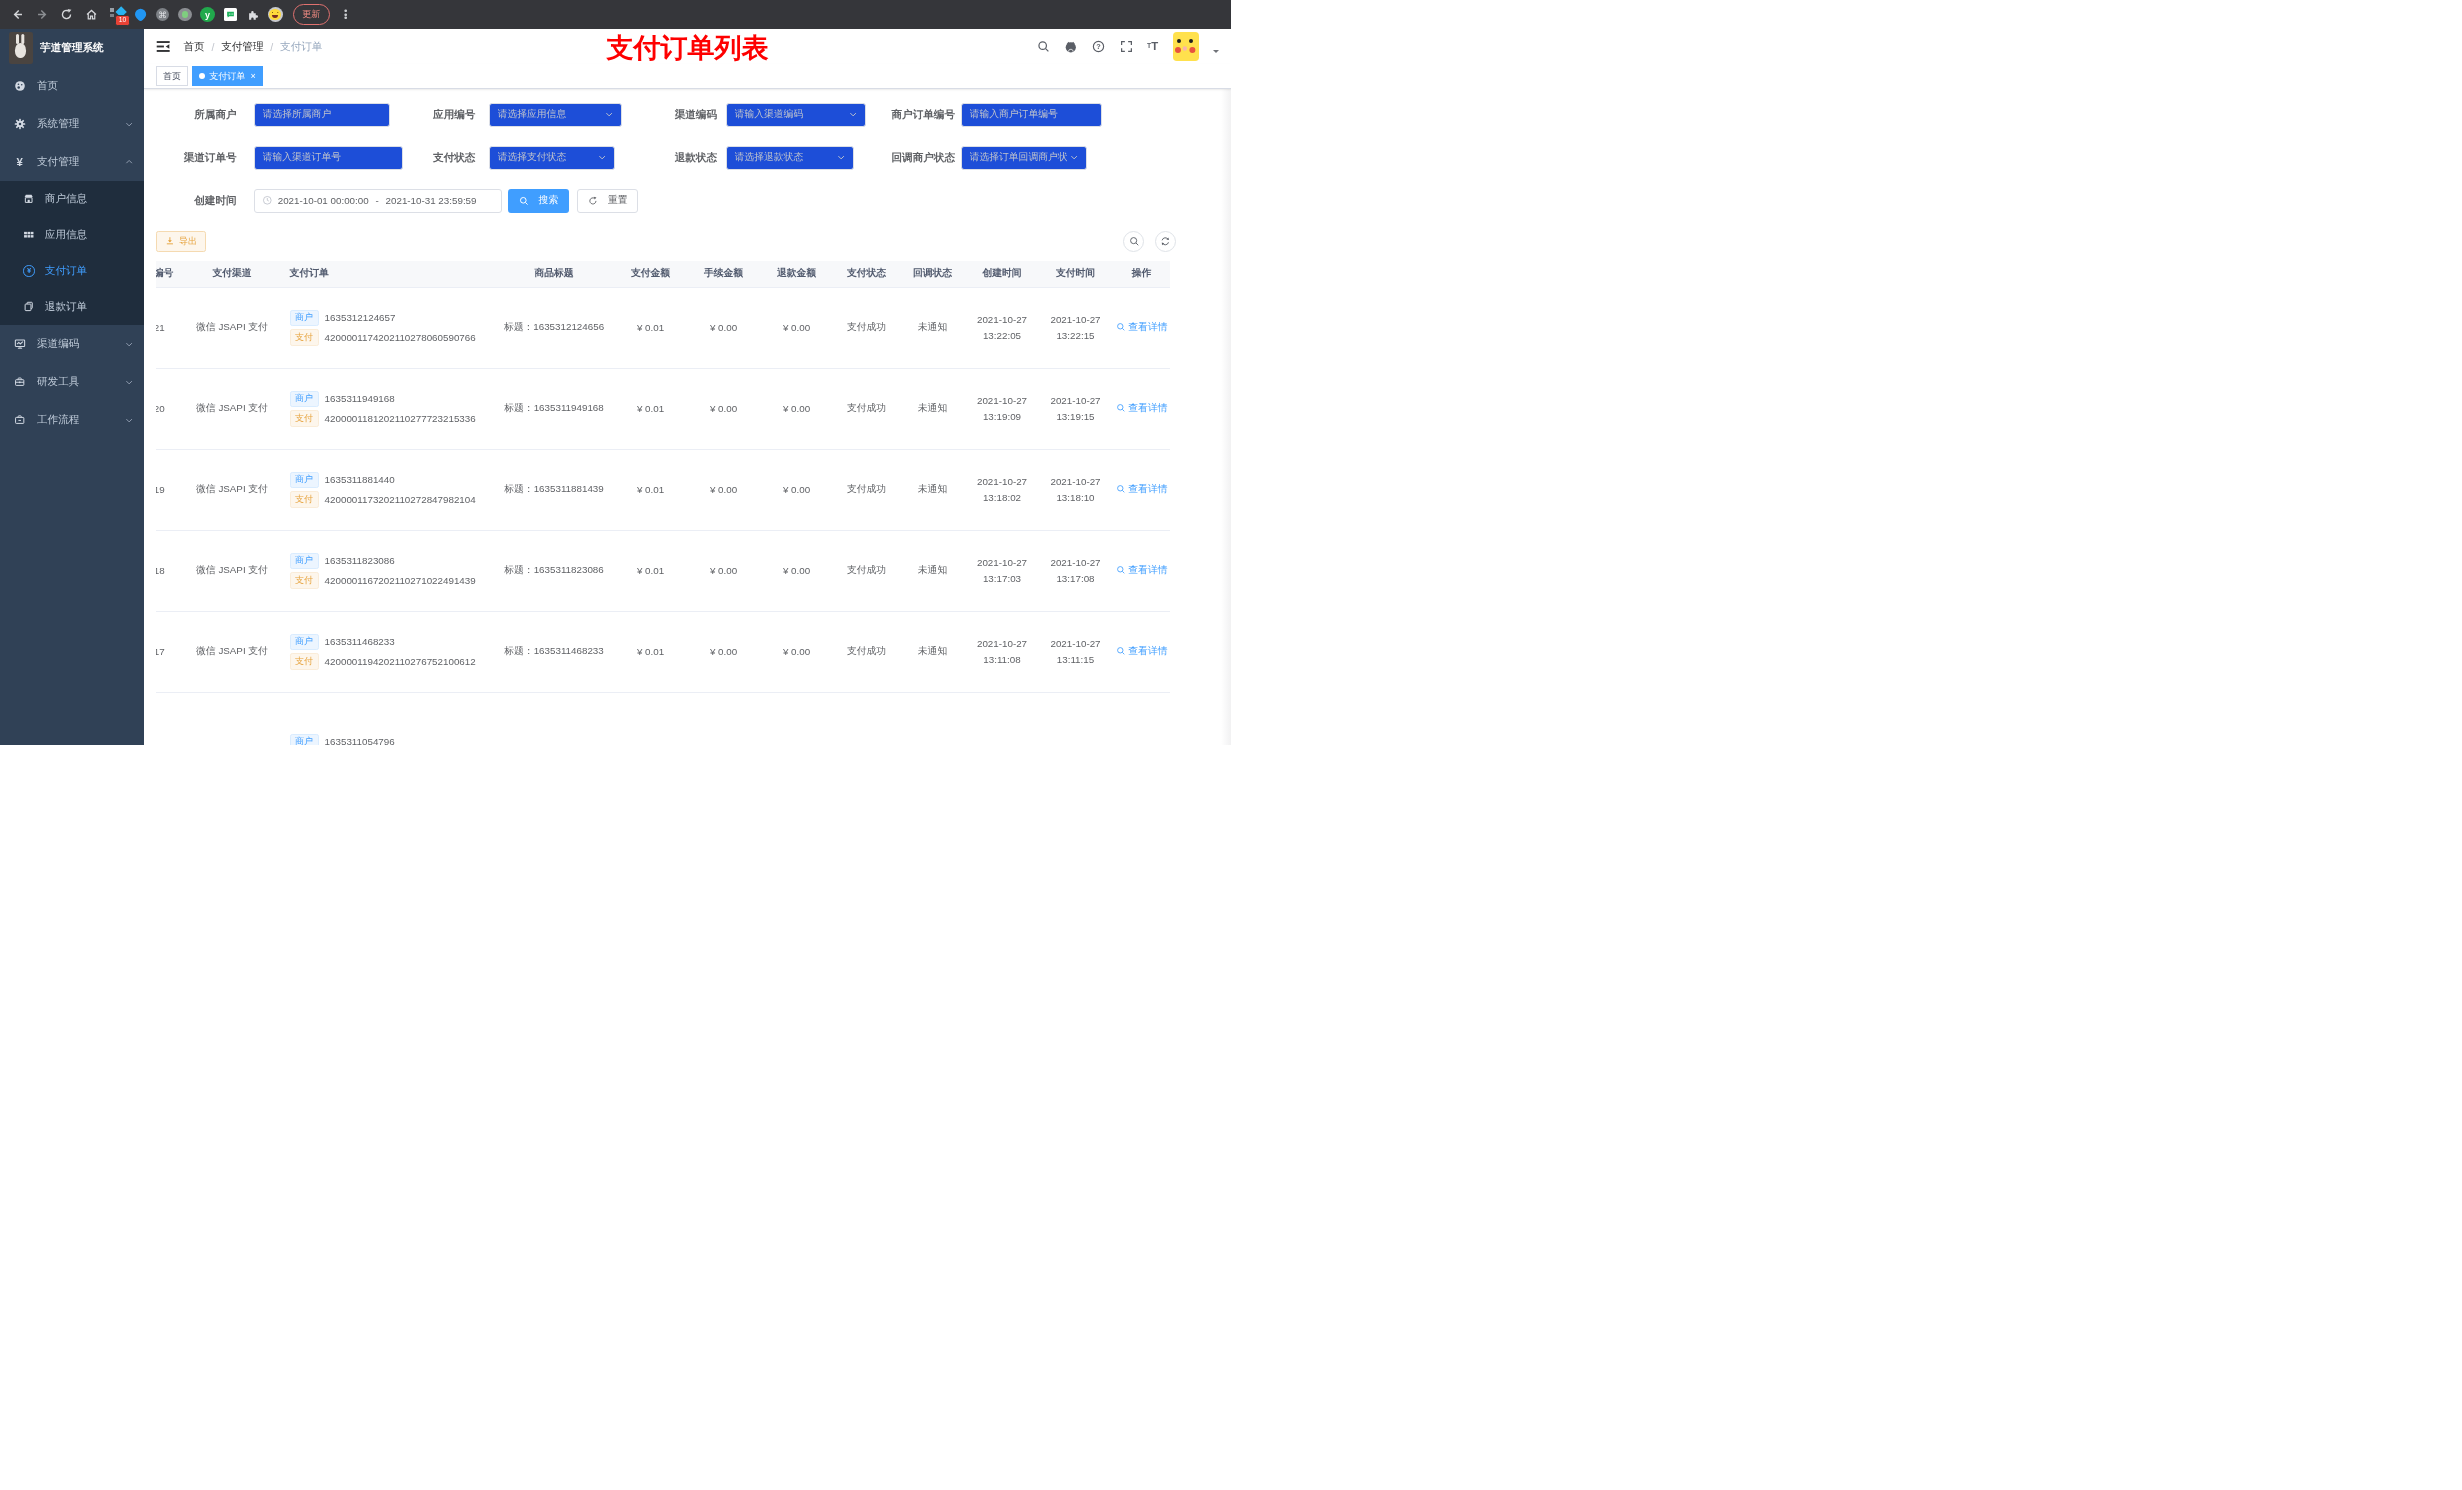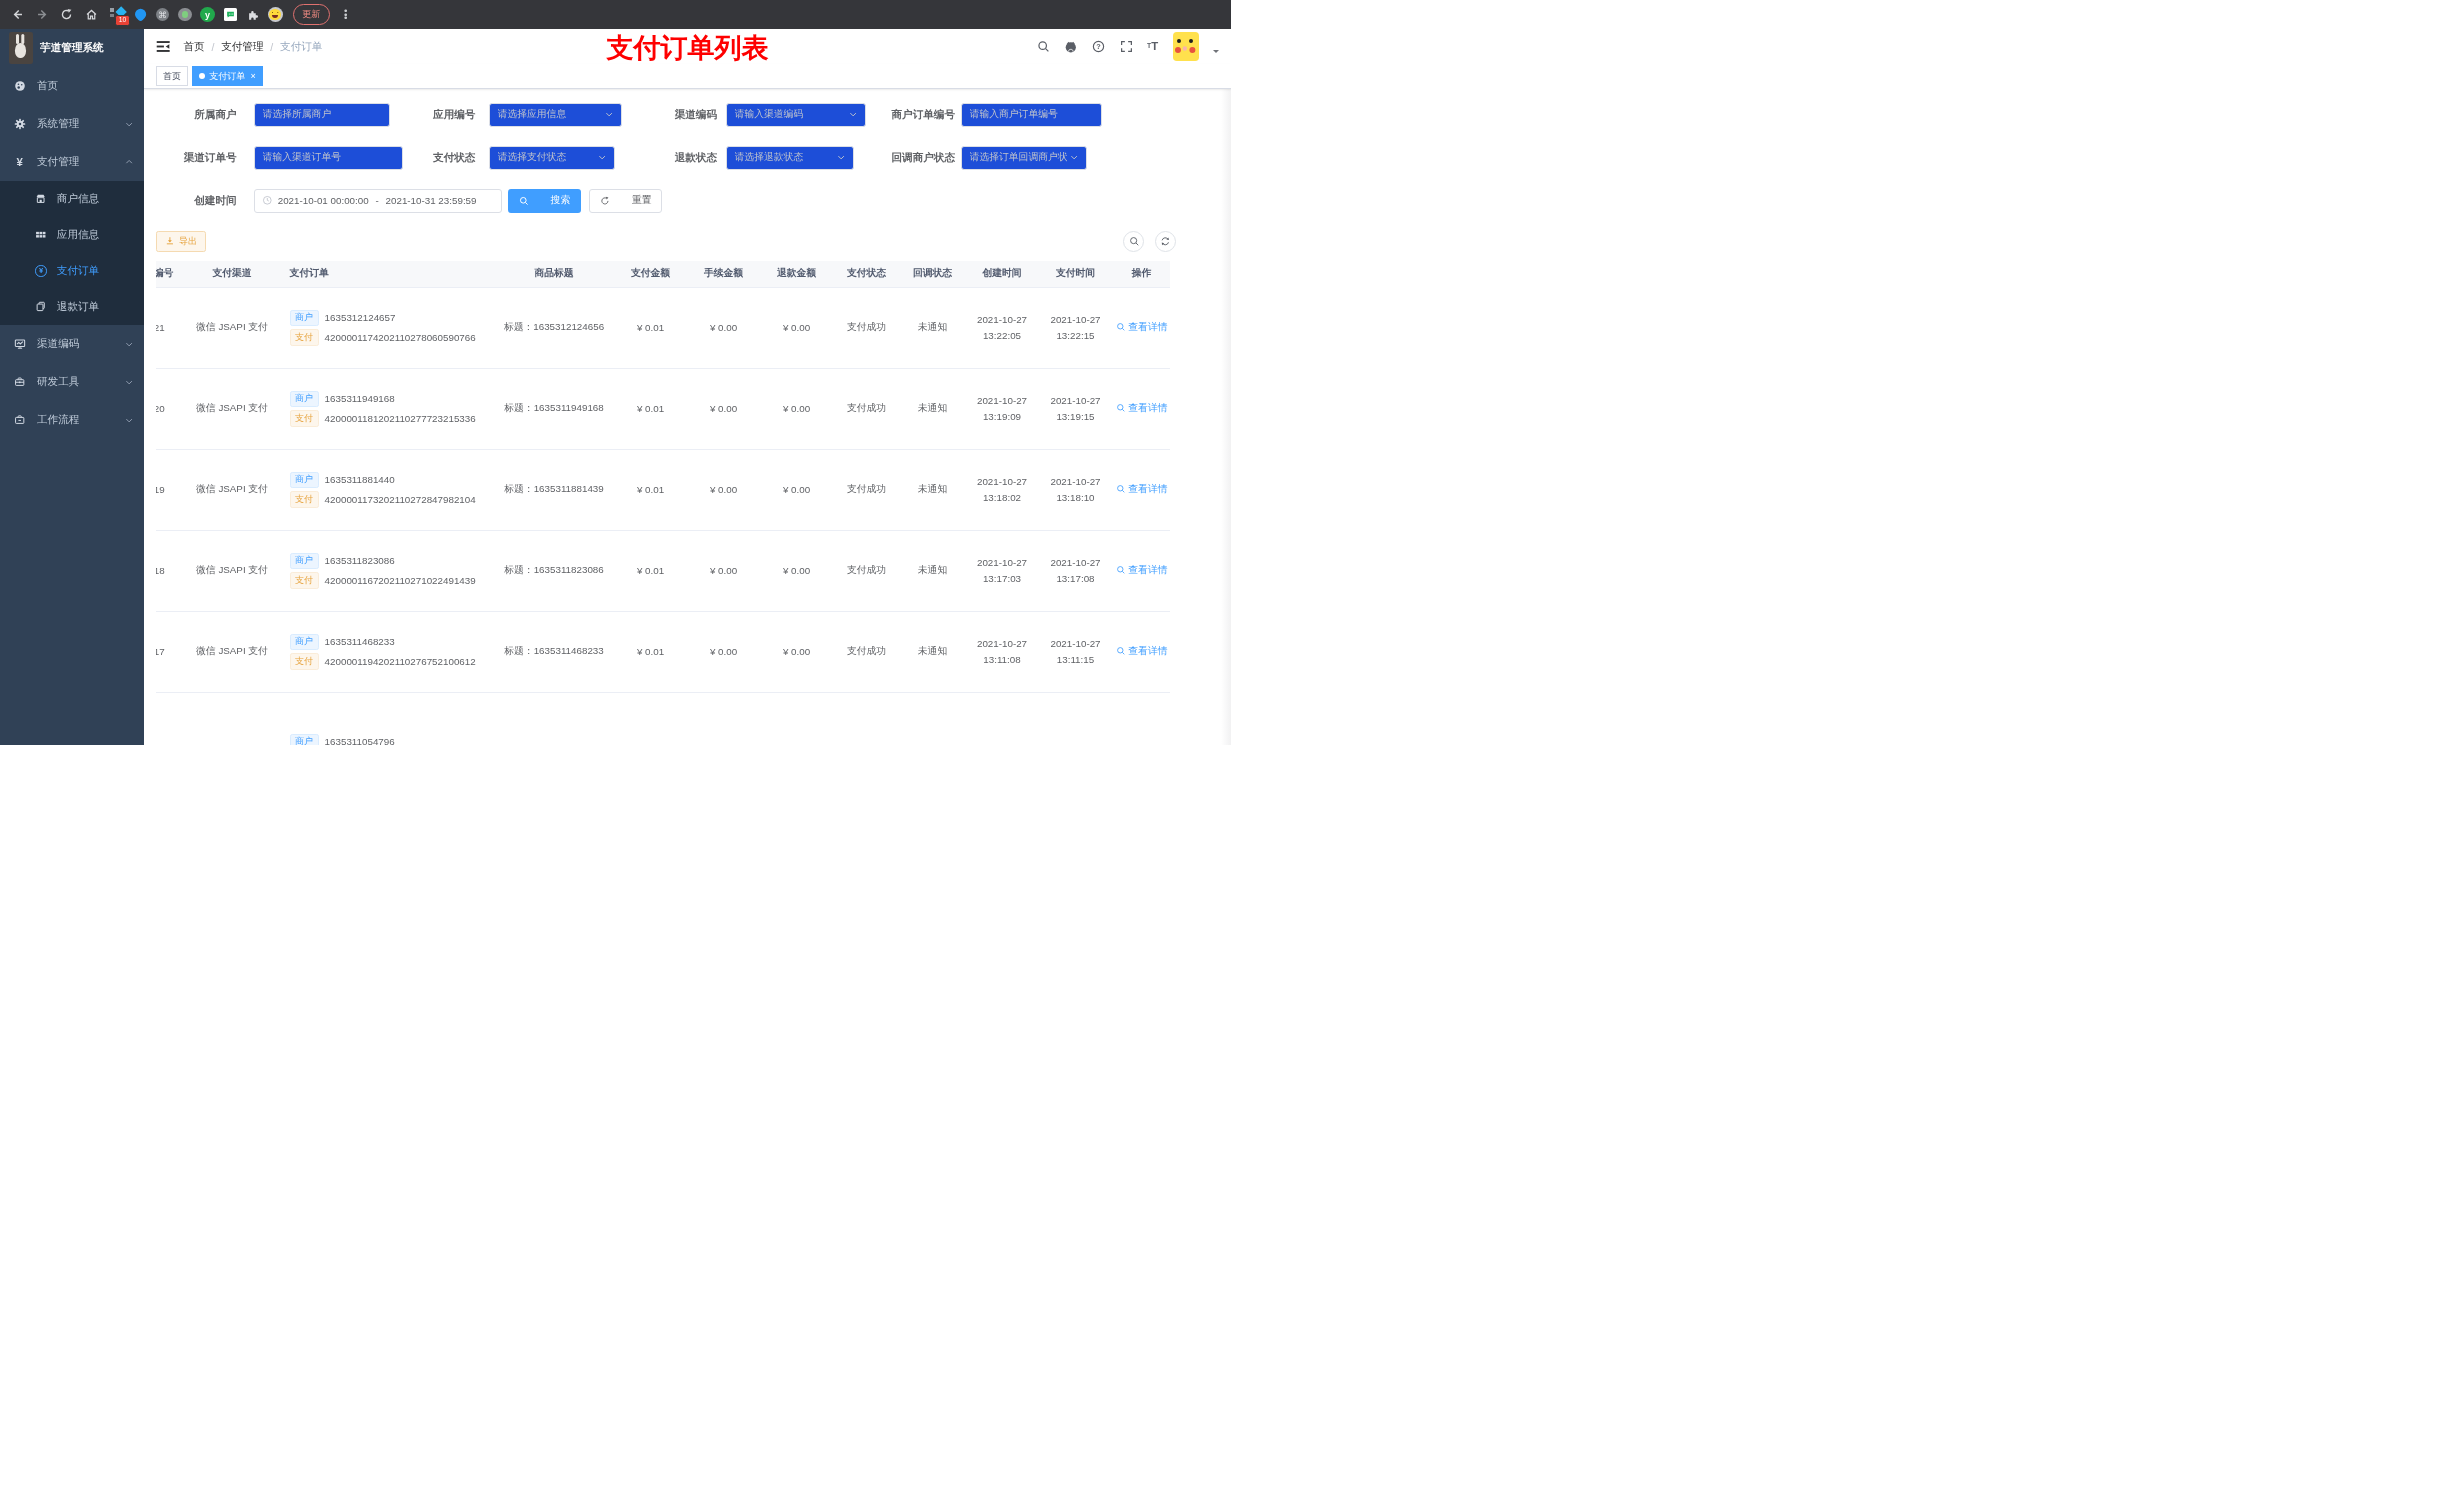--- a/index.html
+++ b/index.html
@@ -63,21 +63,21 @@
   .logo-img:after { content:""; position:absolute; left:6.8px; top:1.5px; width:3px; height:10.6px;
     border-radius:3px; background:#e8e4df; box-shadow:5.3px 0 0 #e8e4df; }
   .logo-title { color:#fff; font-weight:bold; font-size:10.6px; white-space:nowrap; }
   .m-item { height:38px; display:flex; align-items:center; padding:0 10.6px 0 13.6px; gap:11.4px;
     font-size:10.6px; cursor:pointer; }
   .m-icon { width:12px; height:12px; display:flex; align-items:center; justify-content:center;
     color:#d2d9e3; flex-shrink:0; }
   .m-label { flex:1; white-space:nowrap; }
   .m-chev { color:#93a0b2; display:flex; }
   .submenu { background:#1f2d3d; }
-  .sm-item { height:36px; display:flex; align-items:center; padding-left:35px; gap:9.8px;
+  .sm-item { height:36px; display:flex; align-items:center; padding-left:23px; gap:9.8px;
     font-size:10.6px; cursor:pointer; }
   .sm-item.active { color:#409eff; }
   .sm-item.active .m-icon { color:#409eff; }
   .yen-g { font-size:11.4px; font-weight:bold; }
   .yen-c { width:11.4px; height:11.4px; border:1.1px solid currentColor; border-radius:50%;
     font-size:7.6px; font-weight:bold; display:flex; align-items:center; justify-content:center; }
 
   #main { flex:1; display:flex; flex-direction:column; min-width:0; background:#fff; }
 
   
@@ -125,21 +125,21 @@
   .fld .ph { color:#c0c4cc; flex:1; overflow:hidden; white-space:nowrap; }
   .fld .arr { color:#c0c4cc; display:flex; margin-left:3px; }
   #row3 { display:flex; align-items:center; margin-top:19px; }
   #row3 .flabel { width:98px; padding-right:17.4px; }
   #daterange { width:248px; height:24px; border:0.8px solid #dcdfe6; border-radius:3px;
     display:flex; align-items:center; padding:0 6.8px; font-size:9.8px; color:#606266;
     overflow:hidden; cursor:text; }
   #daterange .clk { color:#c0c4cc; display:flex; margin-right:5.3px; flex-shrink:0; }
   #daterange .dval { white-space:nowrap; }
   #daterange .dsep { padding:0 6.8px; color:#606266; }
-  .btn { height:24px; border-radius:3px; display:inline-flex; align-items:center; gap:22px;
+  .btn { height:24px; border-radius:3px; display:inline-flex; align-items:center; gap:10px;
     font-size:9.8px; padding:0 9.8px; cursor:pointer; border:0.8px solid transparent;
     white-space:nowrap; }
   #btn-search { background:#409eff; color:#fff; margin-left:6px; }
   #btn-reset { background:#fff; border-color:#dcdfe6; color:#606266; margin-left:8.3px; }
 
   #toolbar-row { display:flex; align-items:center; margin-top:18px; }
   #btn-export { height:21px; padding:0 8.3px; background:#fdf6ec; border:0.8px solid #f5dab1;
     color:#e6a23c; border-radius:2.3px; display:inline-flex; align-items:center; gap:3.8px;
     font-size:9px; cursor:pointer; }
   #right-tools { margin-left:auto; margin-right:55px; display:flex; gap:10.6px; }

